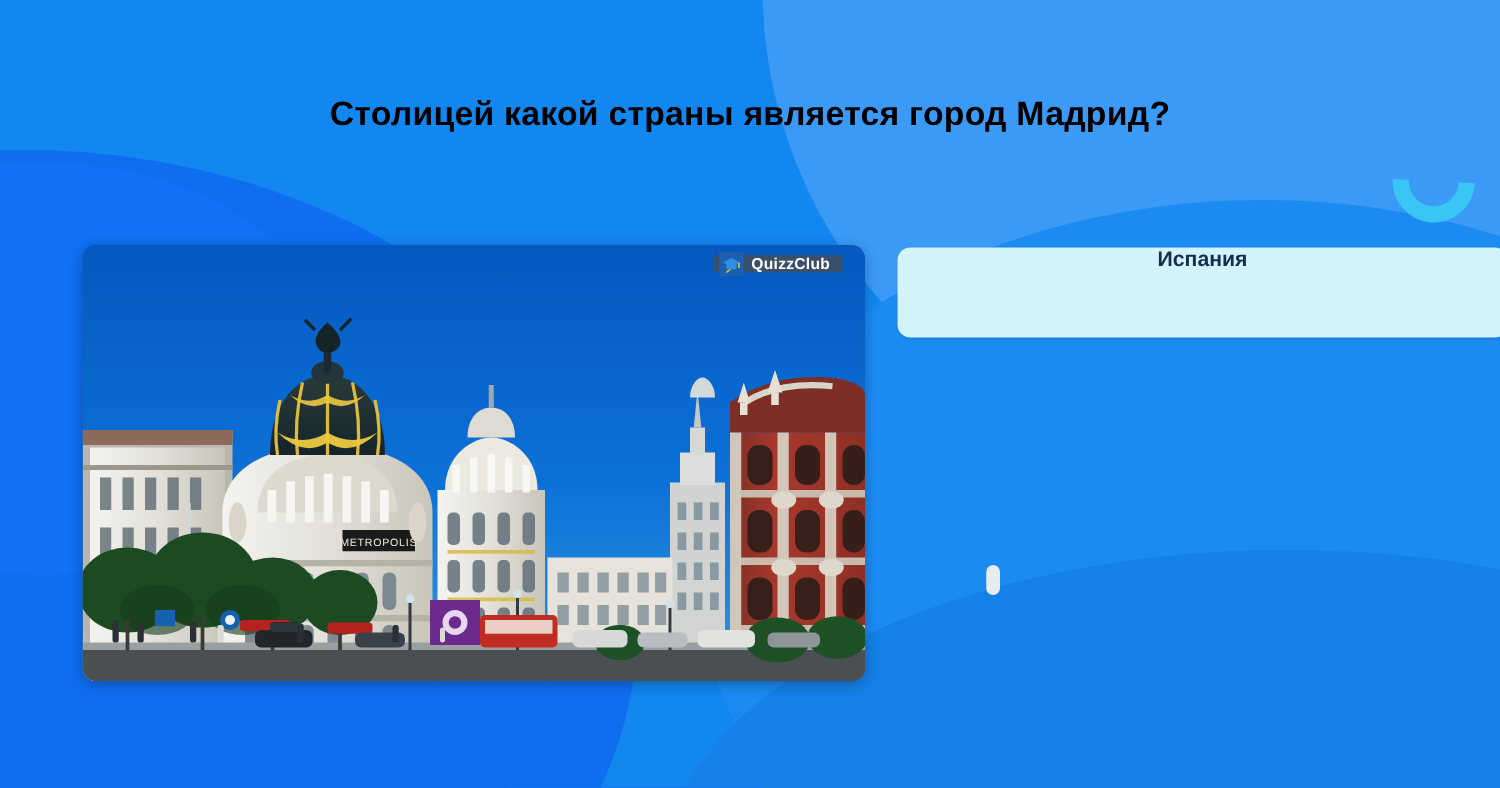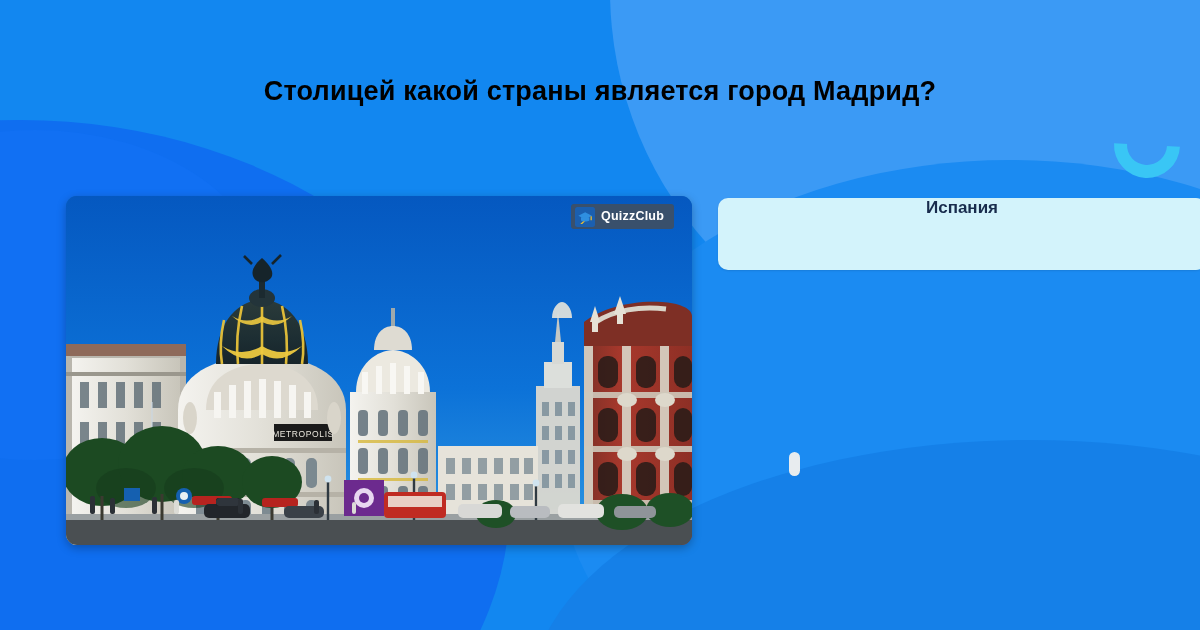--- a/index.html
+++ b/index.html
@@ -79,21 +79,21 @@
     overflow:hidden;
     box-shadow:0 3px 10px rgba(0,0,0,.28);
     background:#0b63b8;
   }
   #photo { position:absolute; inset:0; }
 
   
   #watermark {
     position:absolute;
     right:18px; top:8px;
-    height:25px;
+    height:14px;
     display:flex; align-items:center;
     background:rgba(70,78,86,.80);
     border-radius:3px;
     padding:0 10px 0 4px;
     gap:6px;
     z-index:6;
     text-align:right;
   }
   #watermark .cap { width:20px; height:20px; display:block; }
   #watermark .wm-text {

